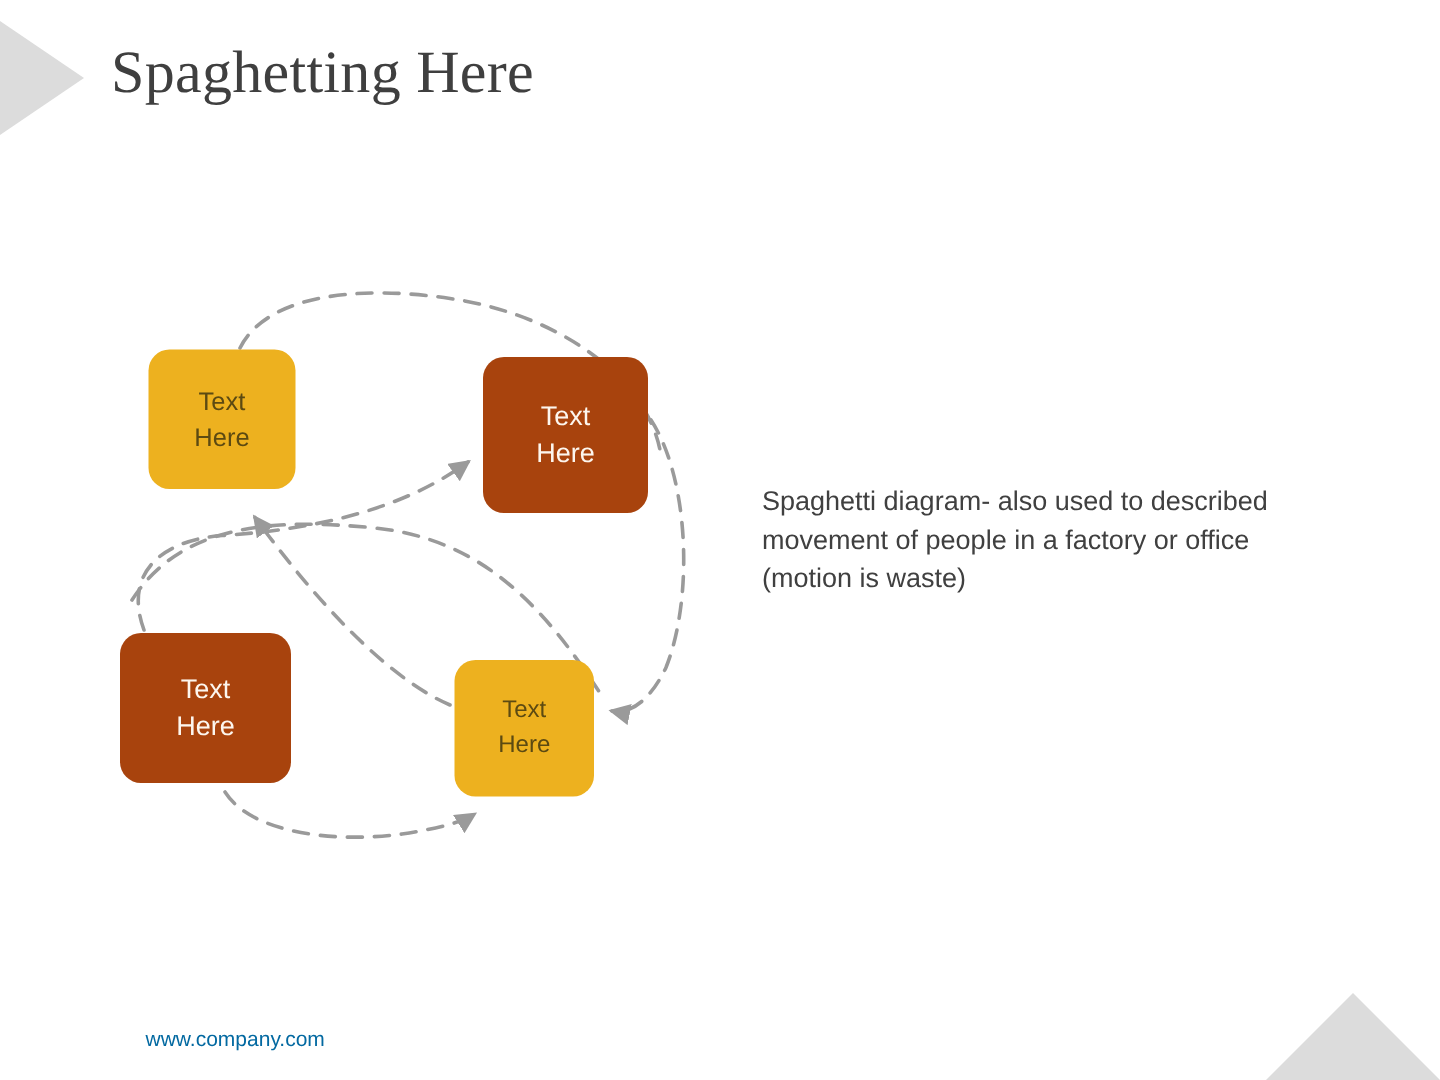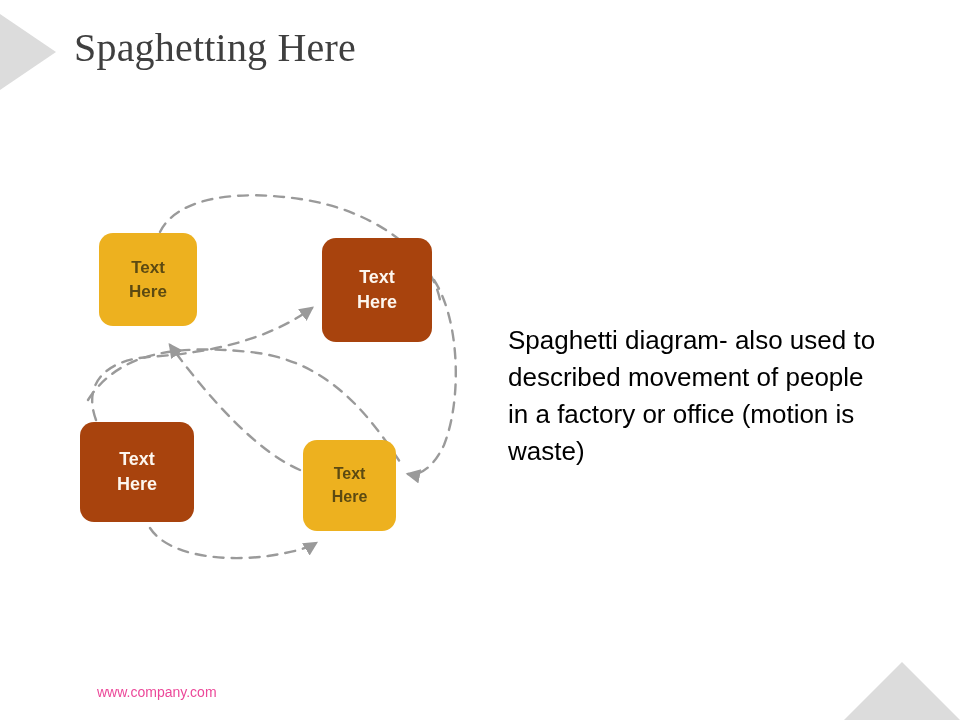--- a/index.html
+++ b/index.html
@@ -70,21 +70,21 @@
     border-radius: 14px;
     display: flex;
     flex-direction: column;
     align-items: center;
     justify-content: center;
     text-align: center;
     font-size: 17px;
     line-height: 1.38;
     box-sizing: border-box;
   }
-  .node .node-line { display: block; font-weight: bold; }
+  .node .node-line { display: block; }
 
   .node-yellow {
     background: #EDB11F;
     color: #5c4a12;
   }
   .node-brown {
     background: #A8430D;
     color: #fdf6ee;
   }
 
@@ -92,32 +92,32 @@
   #node-2 { left: 322px; top: 238px; width: 110px; height: 104px; font-size: 18px; }
   #node-3 { left: 80px;  top: 422px; width: 114px; height: 100px; font-size: 18px; }
   #node-4 { left: 303px; top: 440px; width: 93px;  height: 91px;  font-size: 16px; }
 
   
   .description {
     position: absolute;
     left: 508px;
     top: 322px;
     width: 368px;
-    font-size: 26px;
+    font-size: 18px;
     line-height: 1.42;
-    color: #000000;
+    color: #404040;
   }
 
   
   .footer-url {
     position: absolute;
     left: 97px;
     top: 684px;
     font-size: 14px;
-    color: #ec4899;
+    color: #0369a1;
   }
 </style>
 </head>
 <body>
 
 <div class="corner-arrow-left"></div>
 
 <div class="slide-title">Spaghetting Here</div>
 
 <div class="diagram">

